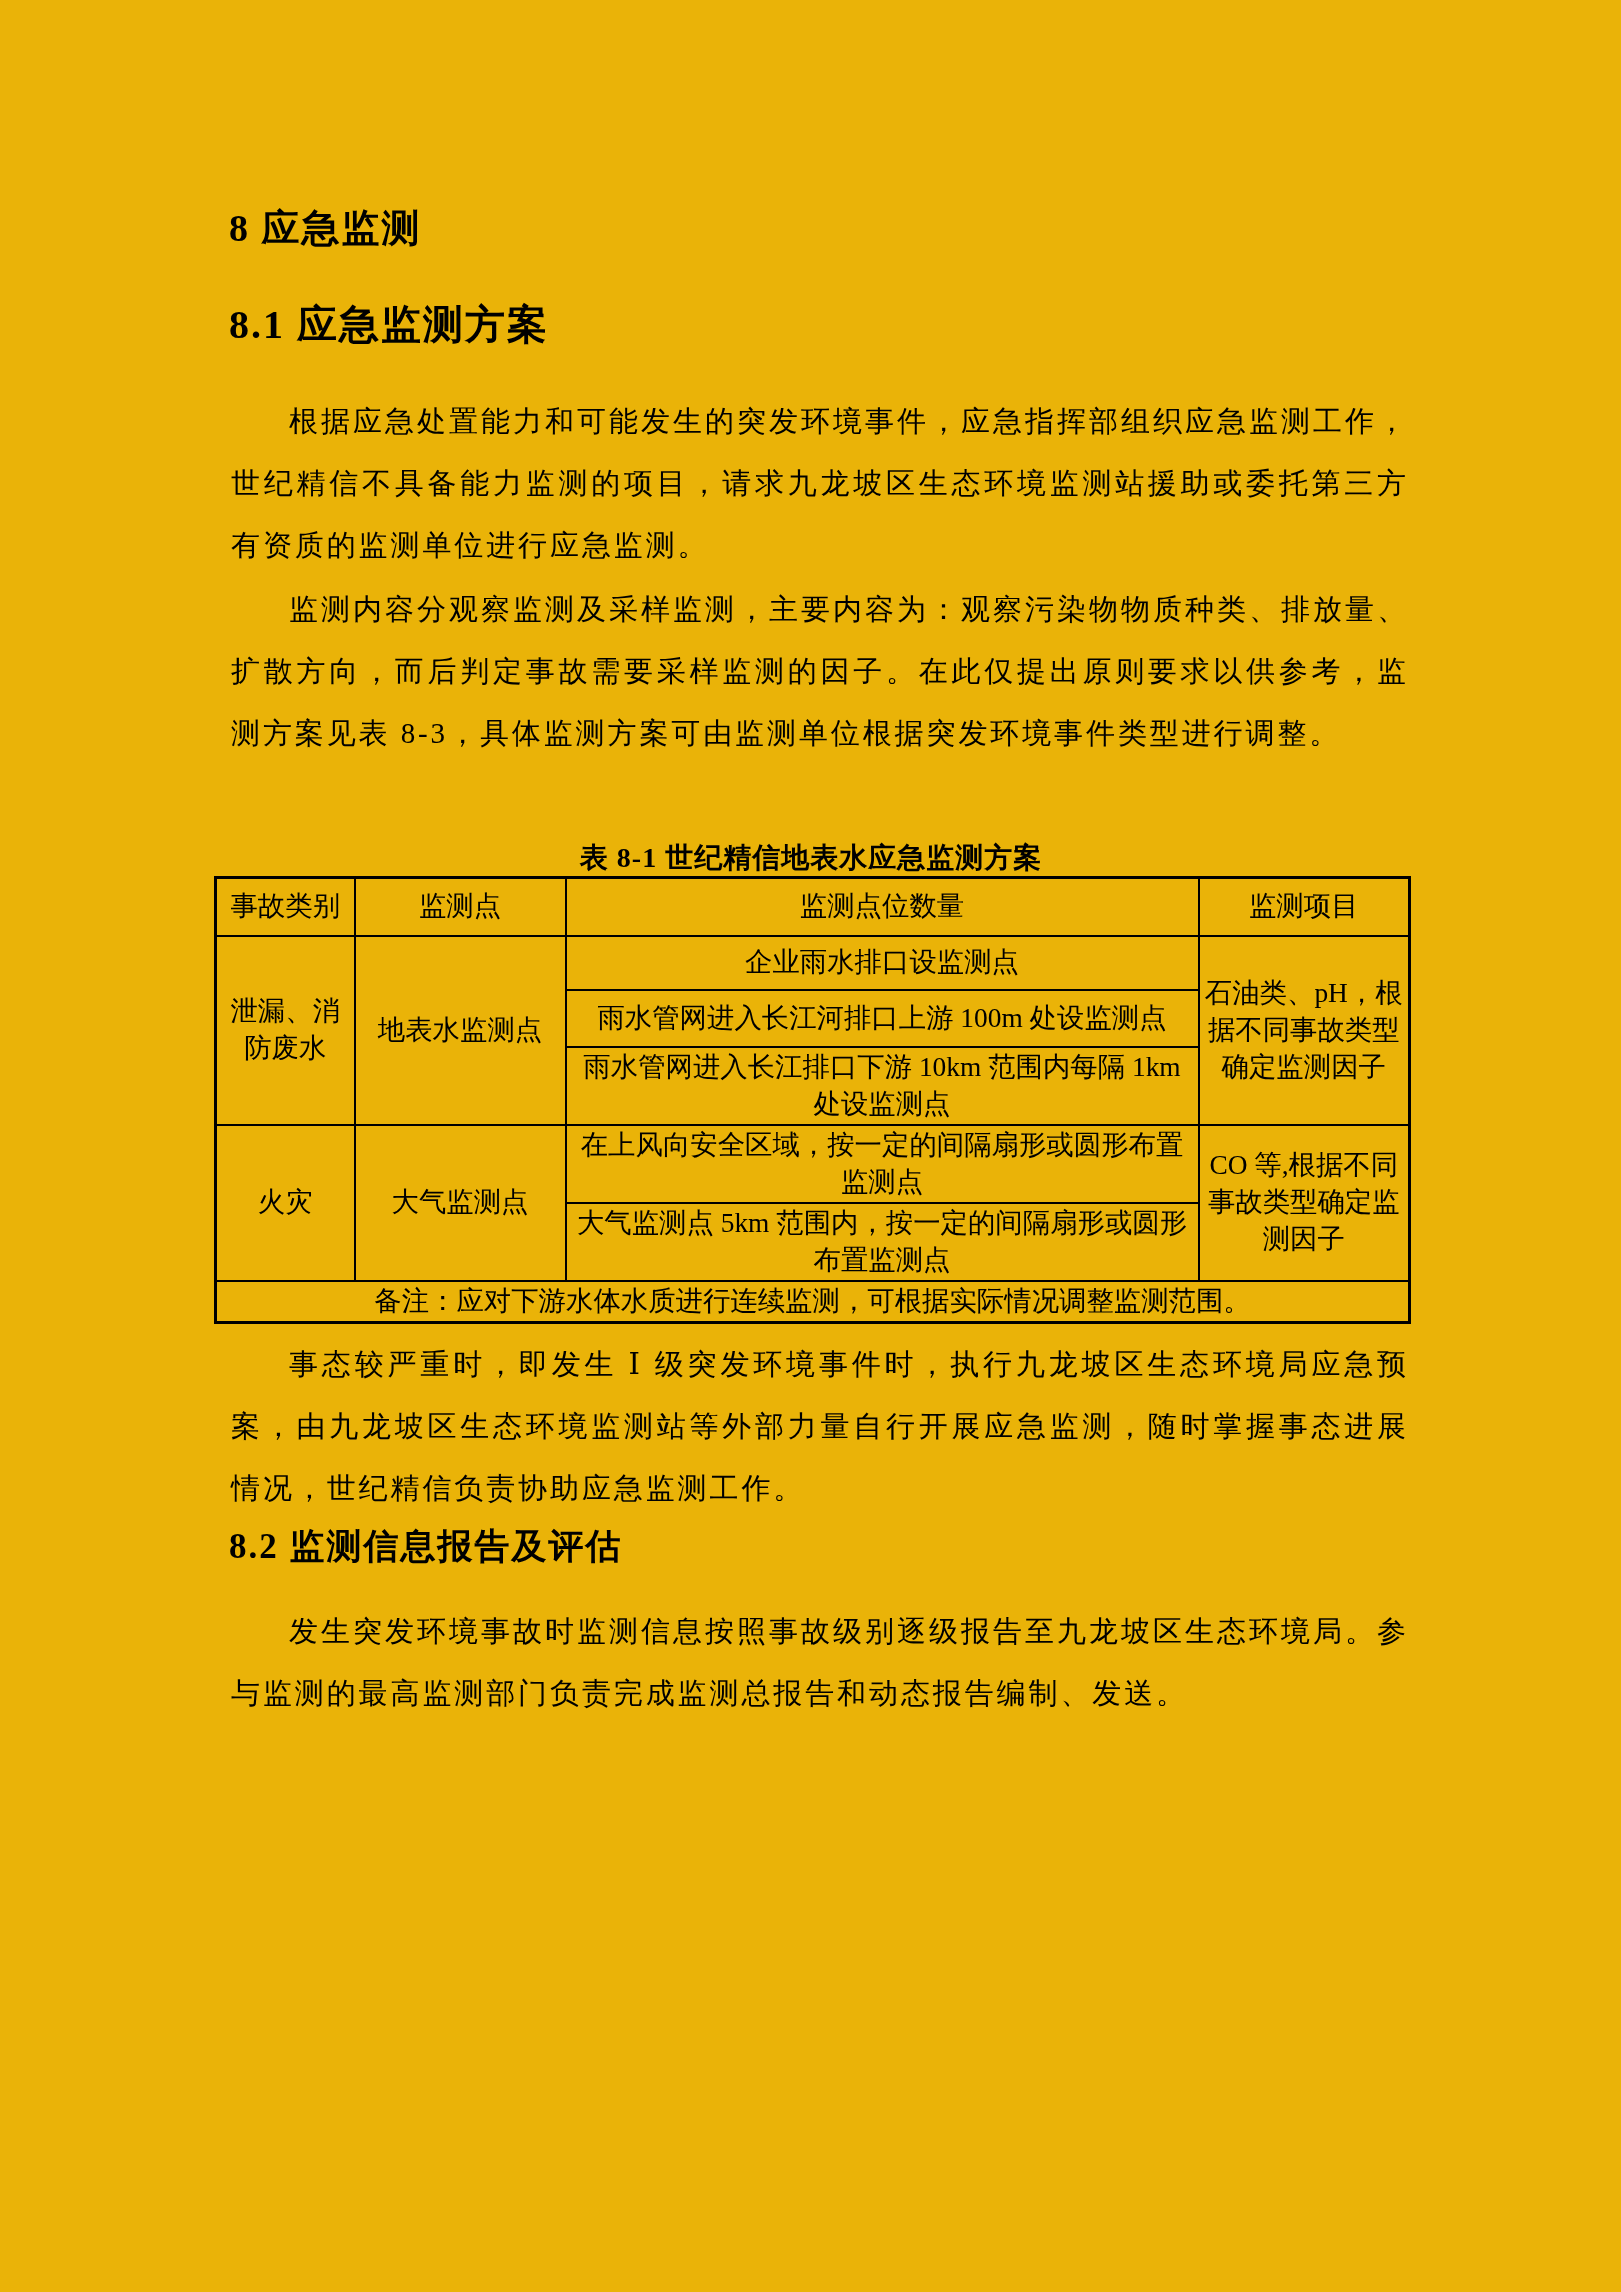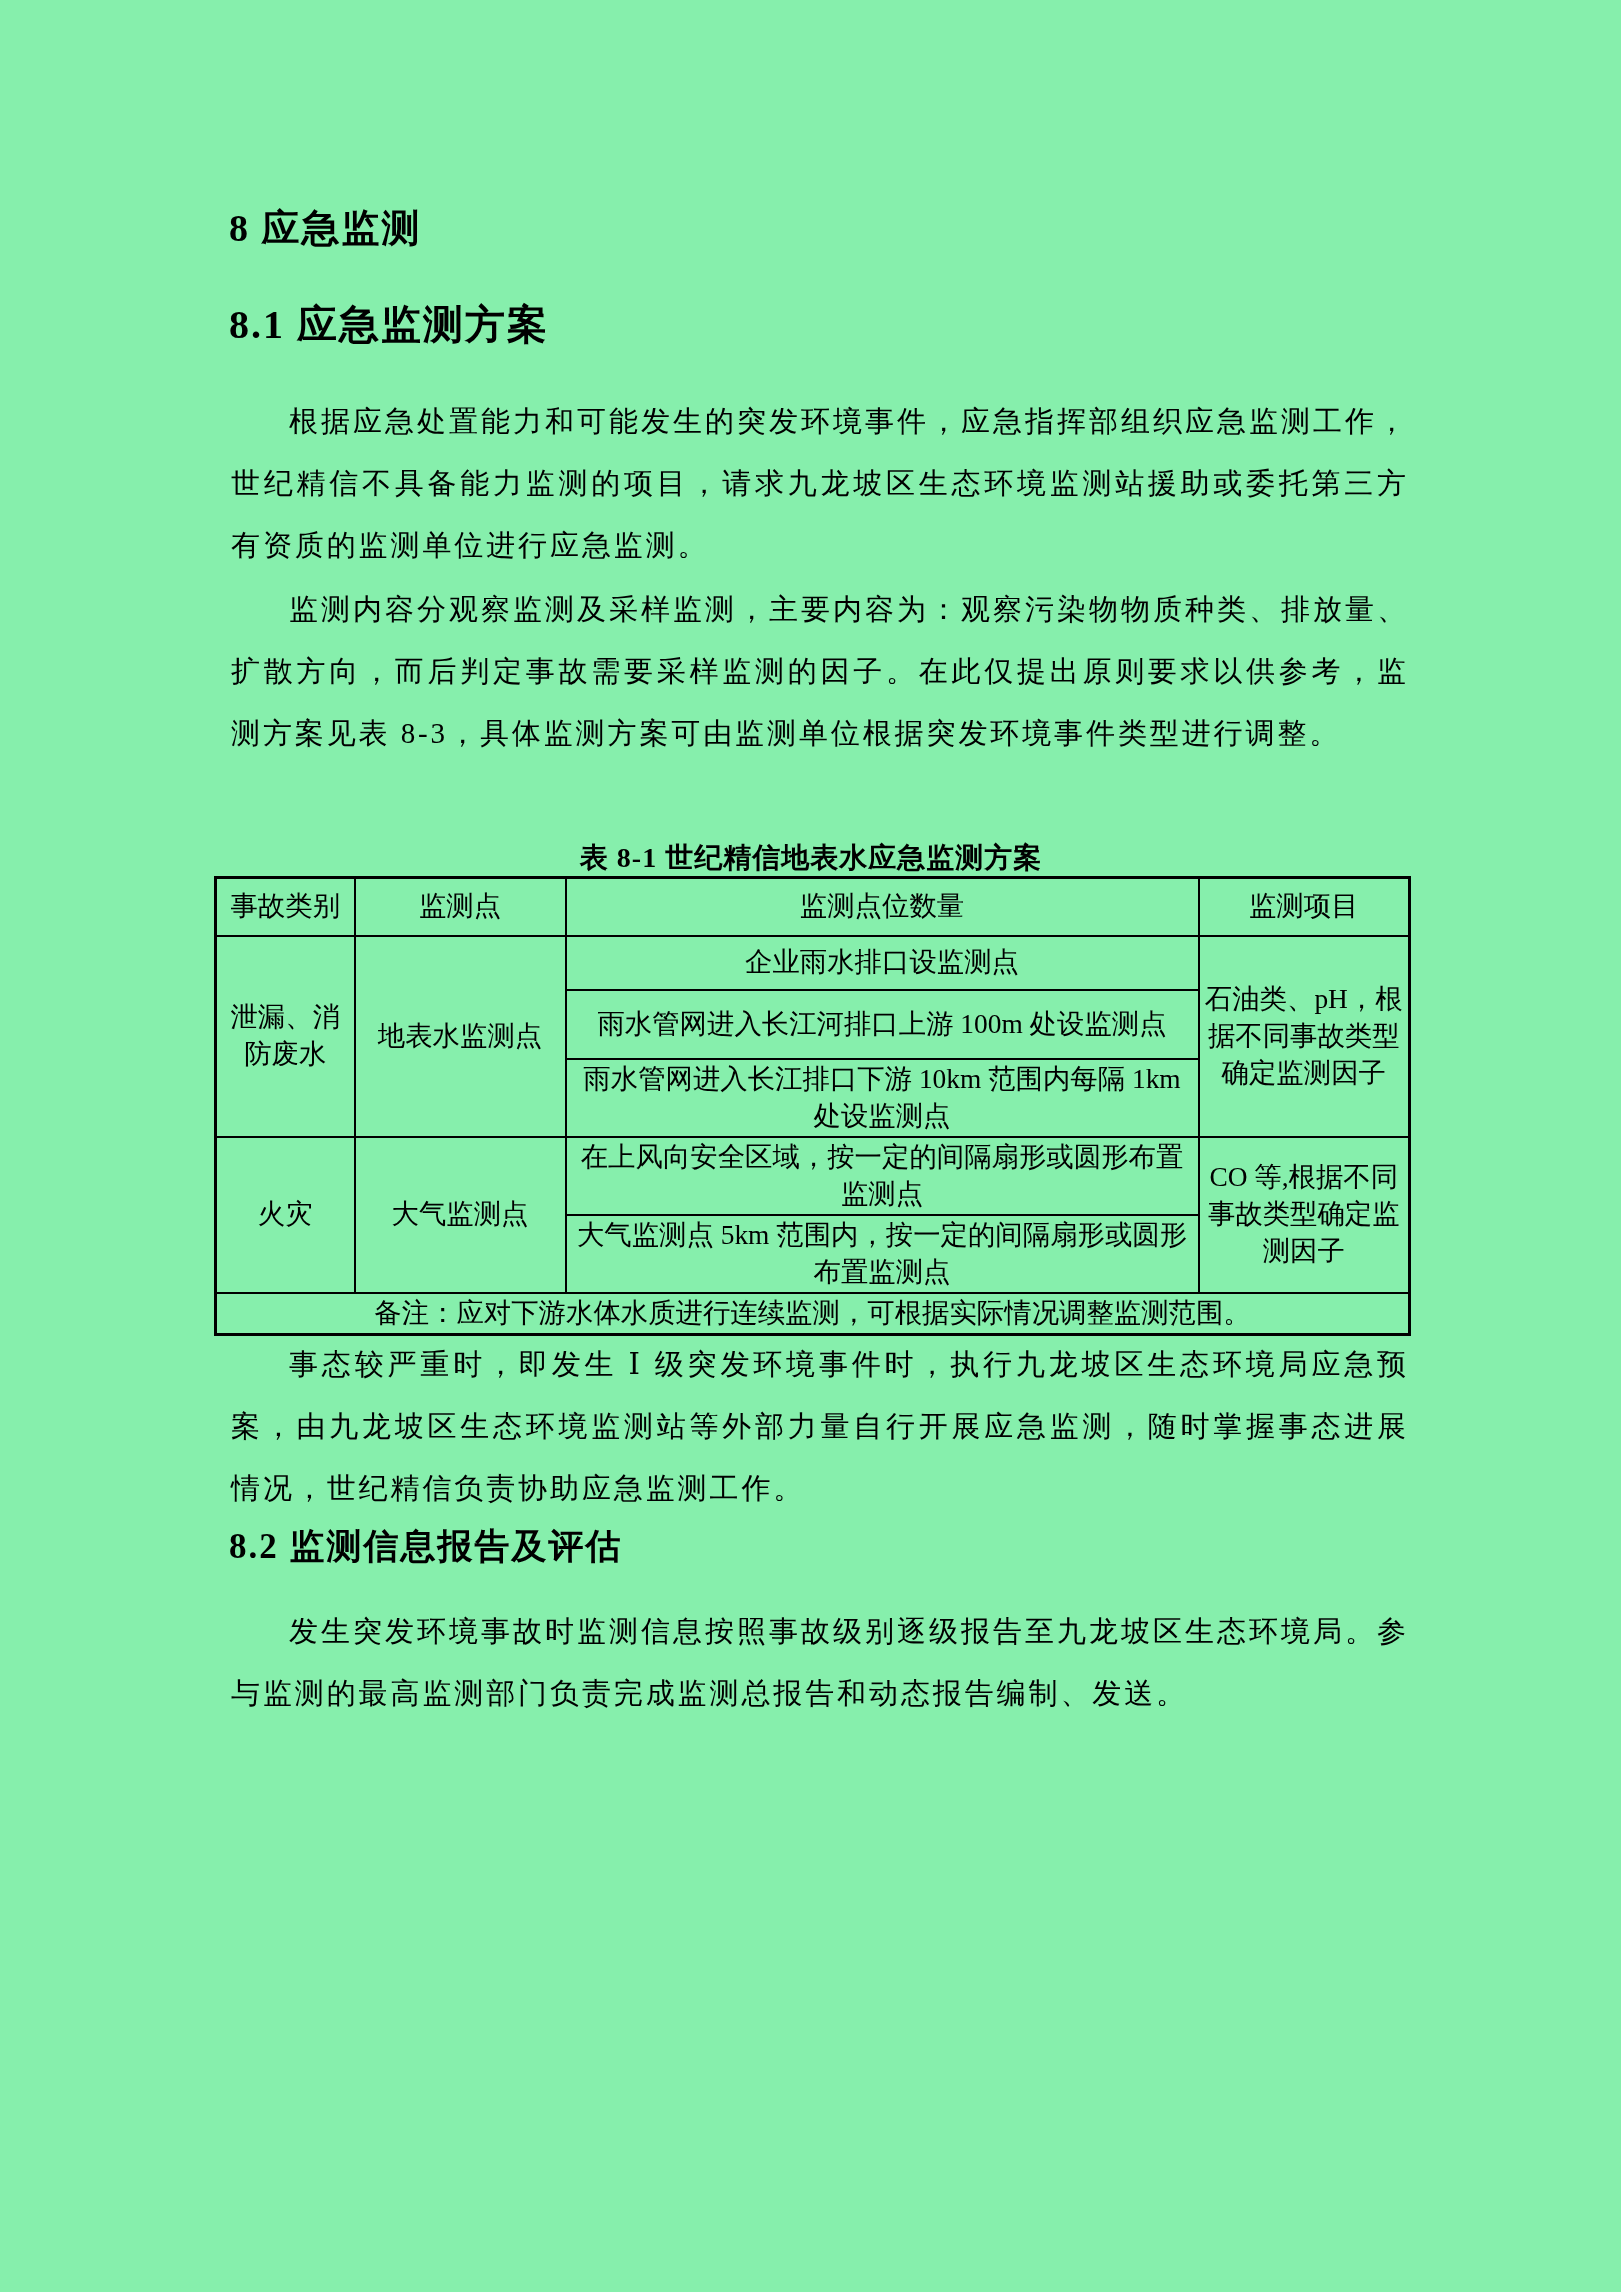--- a/index.html
+++ b/index.html
@@ -1,19 +1,19 @@
 <!DOCTYPE html>
 <html><head>
 <meta charset="utf-8">
 <style>
   html,body{margin:0;padding:0;background:#888;}
   .page{
     position:relative;
     width:1621px;height:2293px;
-    background:#86efac;
+    background:#eab308;
     font-family:"Liberation Serif","DejaVu Serif",serif;
     color:#000;
     overflow:hidden;
   }
   .h1{
     position:absolute;left:229px;top:206px;width:1186px;
     font-size:38px;font-weight:bold;letter-spacing:2px;line-height:1.2;
   }
   .h2{
     position:absolute;left:229px;top:301px;width:1186px;
@@ -49,21 +49,21 @@
     text-align:center;
     vertical-align:middle;
     line-height:37px;
     padding:1px 2px;
     overflow:hidden;
   }
   table.t{border:3.9px solid #000;}
   .col1{width:139px;} .col2{width:211px;} .col3{width:633px;} .col4{width:211px;}
   tr.rh{height:58px;}
   tr.r1a{height:54px;}
-  tr.r1b{height:69px;}
+  tr.r1b{height:57px;}
   tr.r1c{height:74px;}
   tr.r2a{height:74px;}
   tr.r2b{height:76px;}
   tr.rnote{height:36px;}
   td.note-cell{text-align:left;padding-left:7.8px;}
   .pagenum{
     position:absolute;left:0;top:2123px;width:1621px;
     font-size:25.5px;text-align:center;
   }
 </style>

